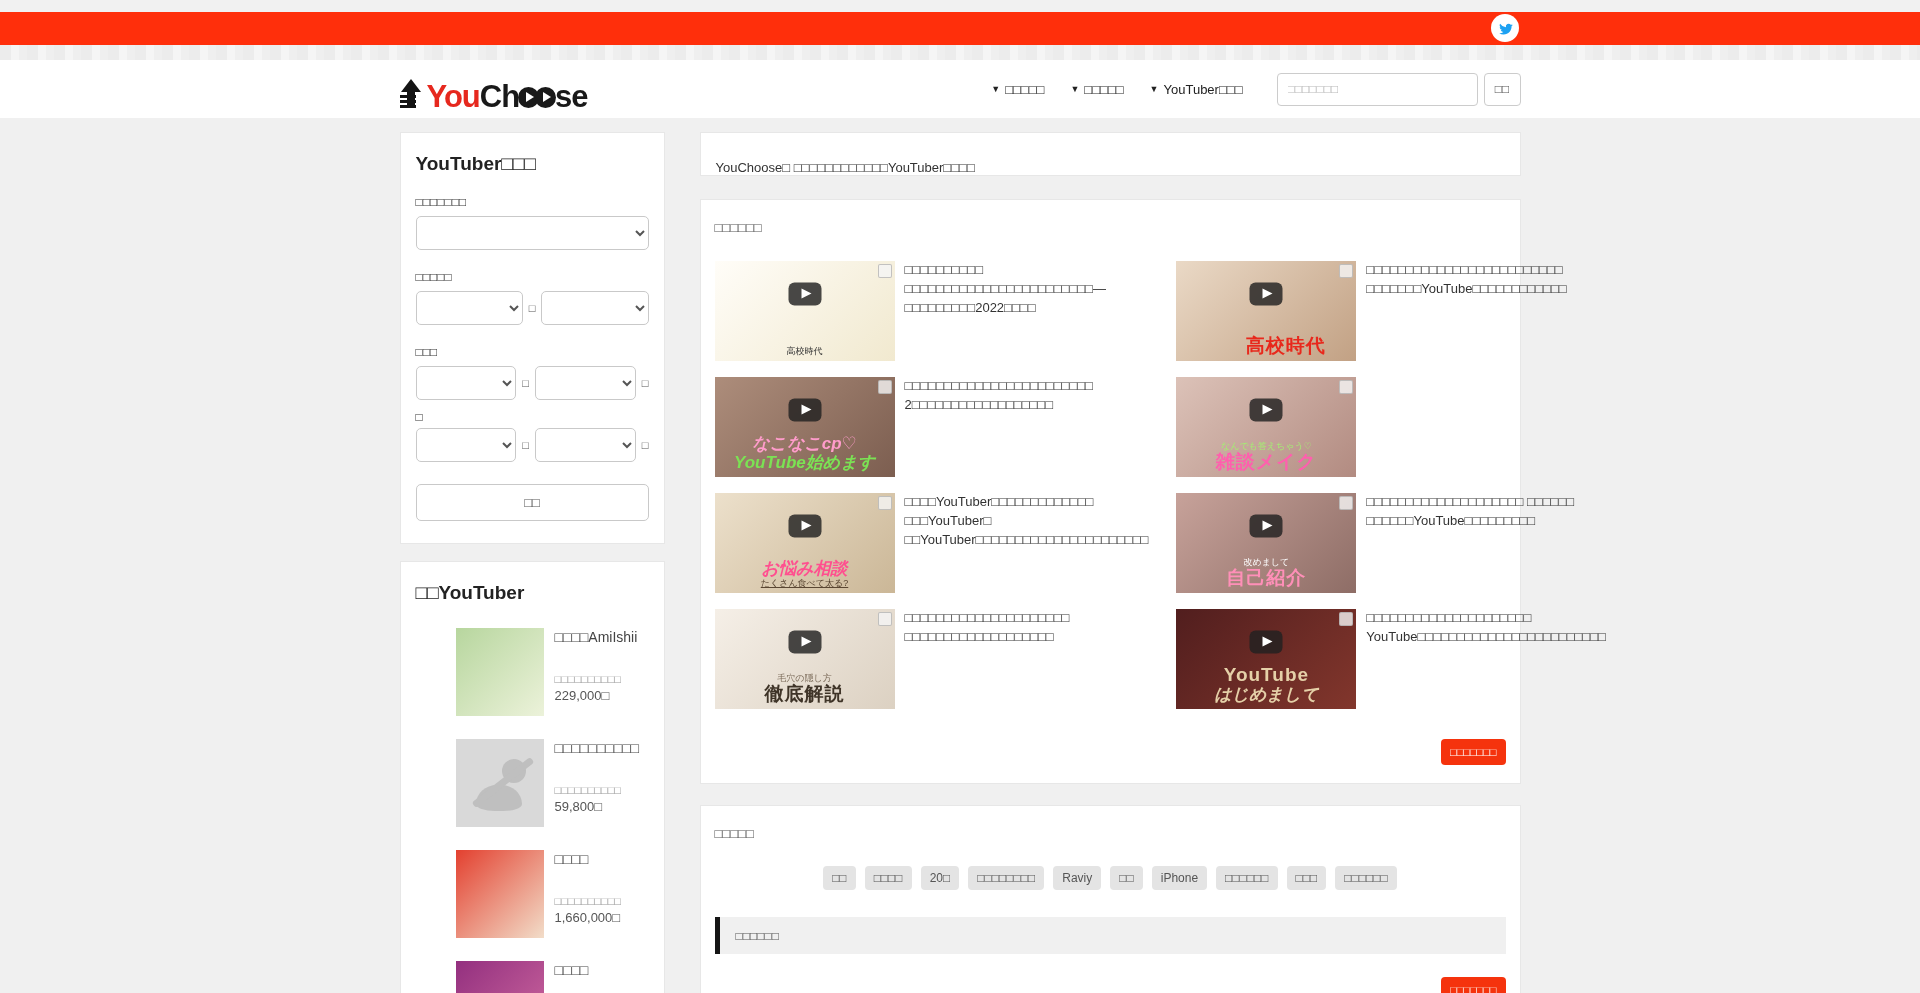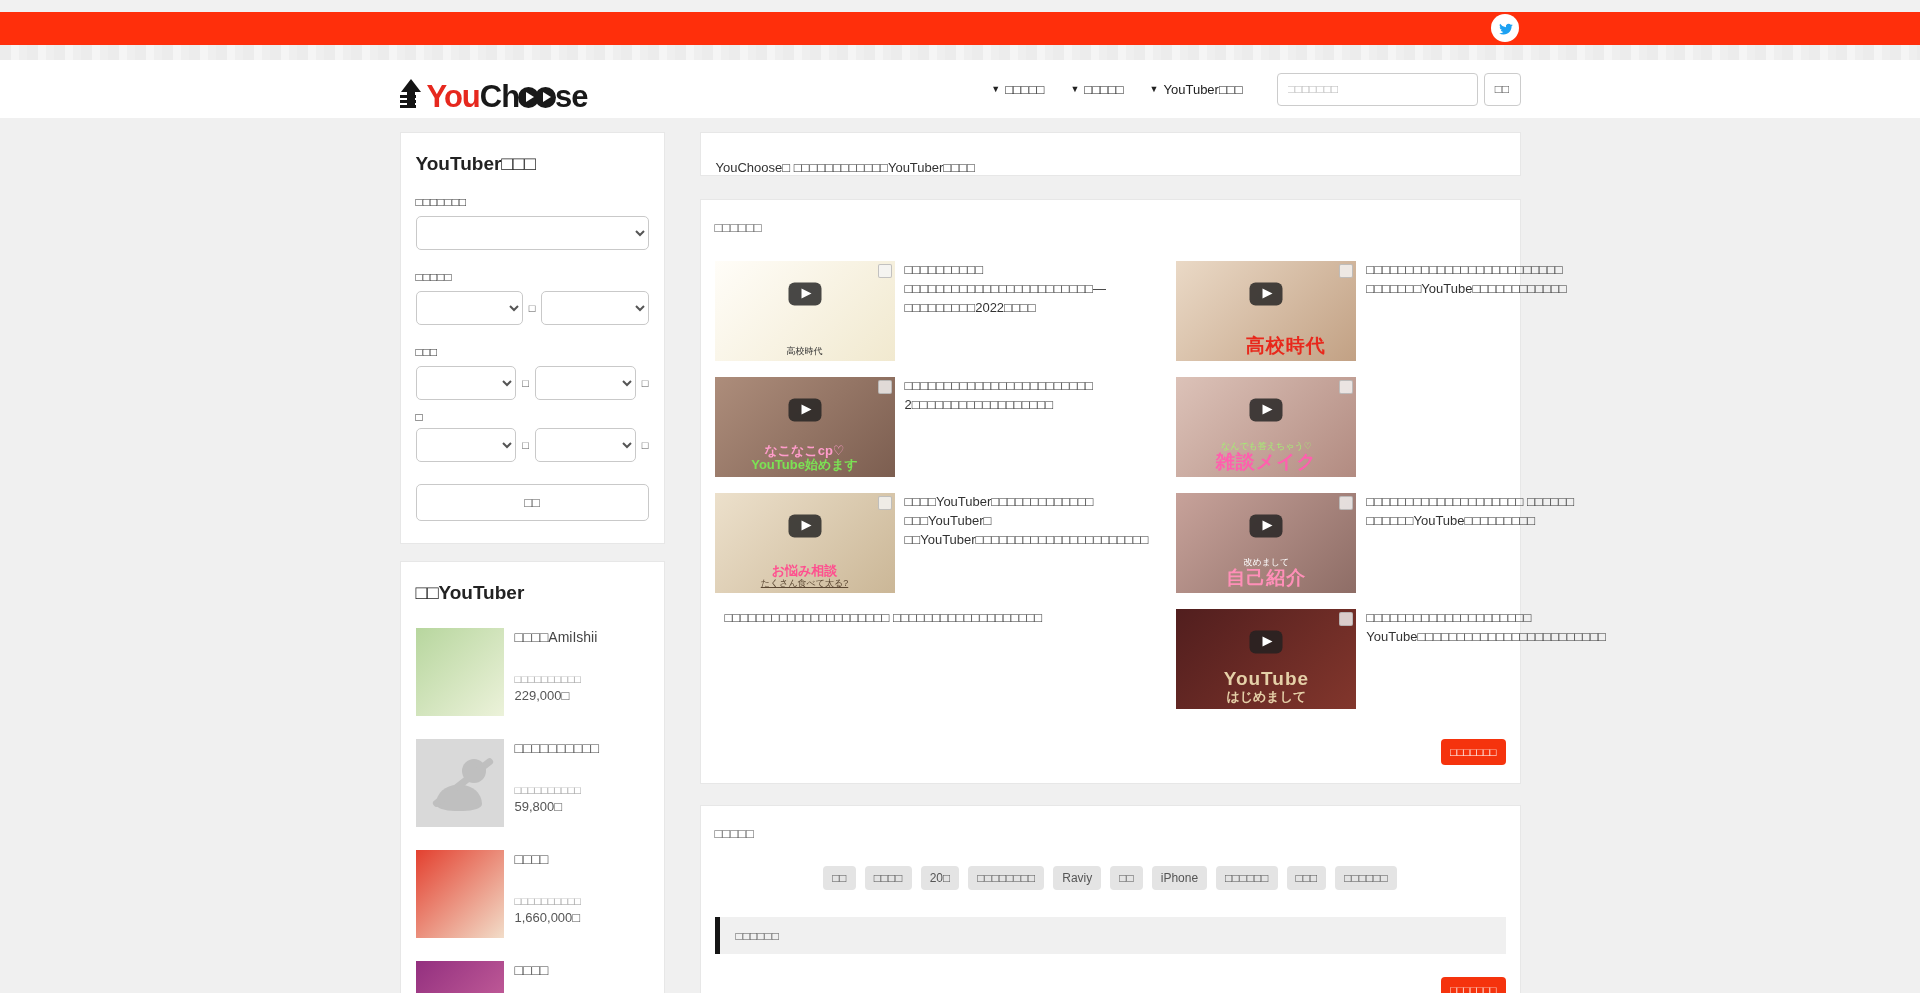--- a/index.html
+++ b/index.html
@@ -53,21 +53,21 @@
   .f-label.tight { margin: 10px 0 4px; }
   .sel { height: 34px; border: 1px solid #c9c9c9; border-radius: 5px; background: #fff; color: #555;
     font-size: 12px; width: 100%; }
   .f-row { display: flex; align-items: center; gap: 6px; }
   .f-row .sel { flex: 1; min-width: 0; }
   .sep { font-size: 11px; color: #555; flex: none; }
   .f-submit { width: 100%; height: 37px; margin-top: 22px; background: #fff; border: 1px solid #c9c9c9;
     border-radius: 5px; font-size: 13px; color: #555; cursor: pointer; }
 
   .panel2 { margin-top: 17px; padding: 16px 15px; height: 570px; }
-  .f-item { display: flex; margin-bottom: 23px; }
+  .f-item { display: flex; margin-bottom: 23px; margin-left: 40px; }
   .avatar { width: 88px; height: 88px; flex: none; position: relative; overflow: hidden; cursor: pointer; }
   .avatar .person { display: none; }
   .avatar.ph .person { display: block; position: absolute; inset: 0; }
   .person .head { position: absolute; left: 46px; top: 20px; width: 24px; height: 24px; border-radius: 50%; background: #bfbfbf; }
   .person .body { position: absolute; left: 20px; top: 46px; width: 46px; height: 26px;
     border-radius: 50% 50% 45% 45% / 80% 80% 30% 30%; background: #bfbfbf; }
   .person .slash { position: absolute; left: 10px; top: 40px; width: 74px; height: 7px; background: #bfbfbf;
     transform: rotate(-38deg); border-radius: 3px; }
   .f-info { margin-left: 11px; padding-top: 1px; min-width: 0; }
   .f-name { font-size: 14px; color: #444; cursor: pointer; }
@@ -79,21 +79,21 @@
   .intro-card { height: 44px; display: flex; align-items: flex-end; padding: 0 15px; font-size: 13px; color: #333; }
   .videos-card { margin-top: 23px; padding: 15px 14px 18px; }
   .sec-title { font-size: 13px; color: #555; margin: 5px 0 0; }
   .vgrid { display: grid; grid-template-columns: 1fr 1fr; column-gap: 22px; row-gap: 16px; margin-top: 26px; }
   .vitem { display: flex; }
   .vthumb { width: 180px; height: 100px; flex: none; position: relative; overflow: hidden; cursor: pointer; }
   .voverlay { position: absolute; inset: 0; display: flex; flex-direction: column; justify-content: flex-end;
     align-items: center; padding: 5px 4px; gap: 1px; text-align: center; }
   .vline { font-weight: bold; line-height: 1.05; white-space: nowrap; }
   .vline.s-big { font-size: 19px; letter-spacing: 1px; }
-  .vline.s-mid { font-size: 13px; }
+  .vline.s-mid { font-size: 17px; font-style: italic; }
   .vline.s-small { font-size: 9px; font-weight: normal; }
   .play { position: absolute; left: 50%; top: 33%; transform: translate(-50%, -50%); width: 33px; height: 23px;
     background: rgba(33,33,33,.82); border-radius: 6px; }
   .play::after { content: ""; position: absolute; left: 13px; top: 6px;
     border-left: 10px solid #fff; border-top: 5.5px solid transparent; border-bottom: 5.5px solid transparent; }
   .ext { position: absolute; right: 3px; top: 3px; width: 14px; height: 14px;
     background: rgba(245,245,245,.8); border-radius: 2px; border: 1px solid rgba(160,160,160,.6); }
   .vtext { margin-left: 10px; padding-right: 6px; font-size: 13px; color: #333; line-height: 1.45; cursor: pointer; }
   .more-row { display: flex; justify-content: flex-end; margin-top: 30px; }
   .more-btn { background: #f5330d; color: #fff; border: none; border-radius: 4px;
@@ -304,20 +304,28 @@
             <div class="voverlay">
                 <div class="vline s-small" style="color: rgb(255, 255, 255);">改めまして</div>
                 <div class="vline s-big" style="color: rgb(255, 143, 184);">自己紹介</div>
               </div>
             <span class="play"></span>
             <span class="ext"></span>
           </div>
           <div class="vtext">□□□□□□□□□□□□□□□□□□□□ □□□□□□ □□□□□□YouTube□□□□□□□□□</div>
         </div>
           <div class="vitem">
+          <div class="vthumb" style="background: linear-gradient(135deg, rgb(245, 239, 231) 0%, rgb(220, 209, 194) 100%);">
+            <div class="voverlay">
+                <div class="vline s-small" style="color: rgb(122, 106, 88);">毛穴の隠し方</div>
+                <div class="vline s-big" style="color: rgb(63, 52, 40);">徹底解説</div>
+              </div>
+            <span class="play"></span>
+            <span class="ext"></span>
+          </div>
           <div class="vtext">□□□□□□□□□□□□□□□□□□□□□ □□□□□□□□□□□□□□□□□□□</div>
         </div>
           <div class="vitem">
           <div class="vthumb" style="background: linear-gradient(135deg, rgb(81, 30, 30) 0%, rgb(130, 54, 44) 100%);">
             <div class="voverlay">
                 <div class="vline s-big" style="color: rgb(229, 208, 168);">YouTube</div>
                 <div class="vline s-mid" style="color: rgb(229, 208, 168);">はじめまして</div>
               </div>
             <span class="play"></span>
             <span class="ext"></span>

